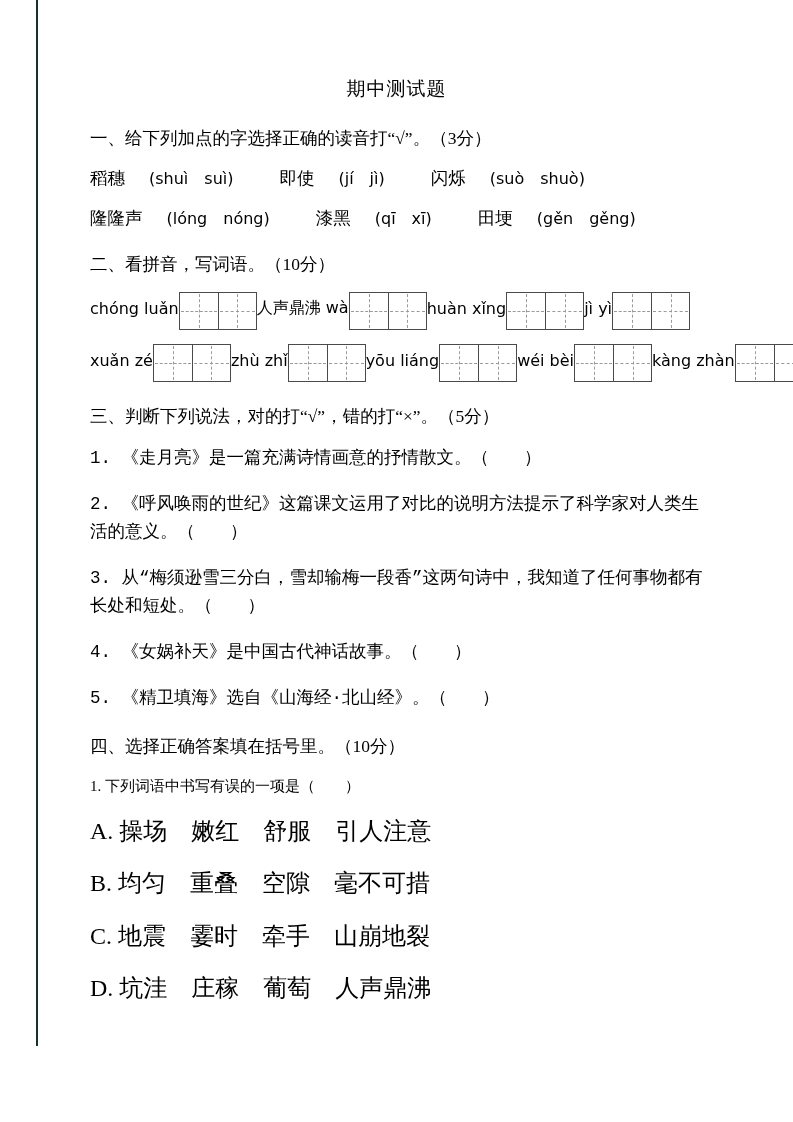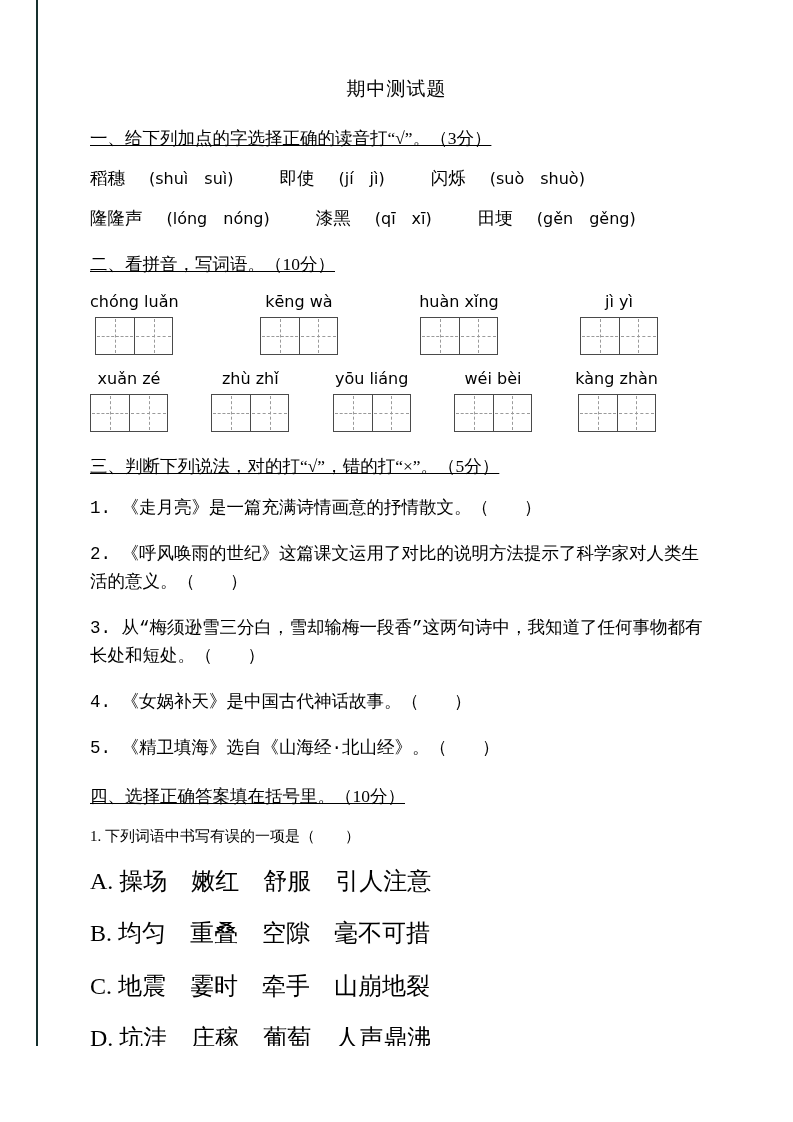--- a/index.html
+++ b/index.html
@@ -14,31 +14,31 @@
   .margin-line {
     position:absolute; left:36px; top:0; width:2px; height:1058px;
     background:#16302e;
   }
   .content { padding:76px 90px 0 90px; }
 
   .title {
     font-size:19px; font-weight:400; text-align:center;
     margin-bottom:24px; letter-spacing:1px;
   }
-  .heading { font-size:17.5px; margin:22px 0 16px;text-decoration:underline; }
+  .heading { font-size:17.5px; margin:22px 0 16px; }
 
   
   .s1-row { display:flex; gap:46px; font-size:17.5px; margin-bottom:16px; white-space:nowrap; }
   .s1-item .pinyin {
     font-family:"DejaVu Sans",sans-serif; font-size:16px;padding-left:24px;
   }
 
   
   .py-row { display:flex; justify-content:space-between; width:568px; margin-bottom:14px; }
-  .py-block { display:flex; flex-direction:column; align-items:center; }
+  .py-block { display:flex; flex-direction:row; align-items:center; }
   .py-label {
     font-family:"DejaVu Sans",sans-serif; font-size:16px;
     margin-bottom:6px; white-space:nowrap;
   }
   .grid { display:flex; border:1.5px solid #4a4a4a; background:#fff; }
   .cell { width:38px; height:36px; position:relative; }
   .cell + .cell { border-left:1.5px solid #4a4a4a; }
   .cell::before {
     content:""; position:absolute; left:50%; top:1px; bottom:1px;
     border-left:1px dashed #9a9a9a;
@@ -96,21 +96,21 @@
 
     <div class="py-row">
       <div class="py-block">
         <div class="py-label">chóng luǎn</div>
         <div class="grid">
             <div class="cell"></div>
             <div class="cell"></div>
           </div>
       </div>
       <div class="py-block">
-        <div class="py-label">kēng wà</div>
+        <div class="py-label">人声鼎沸 wà</div>
         <div class="grid">
             <div class="cell"></div>
             <div class="cell"></div>
           </div>
       </div>
       <div class="py-block">
         <div class="py-label">huàn xǐng</div>
         <div class="grid">
             <div class="cell"></div>
             <div class="cell"></div>

